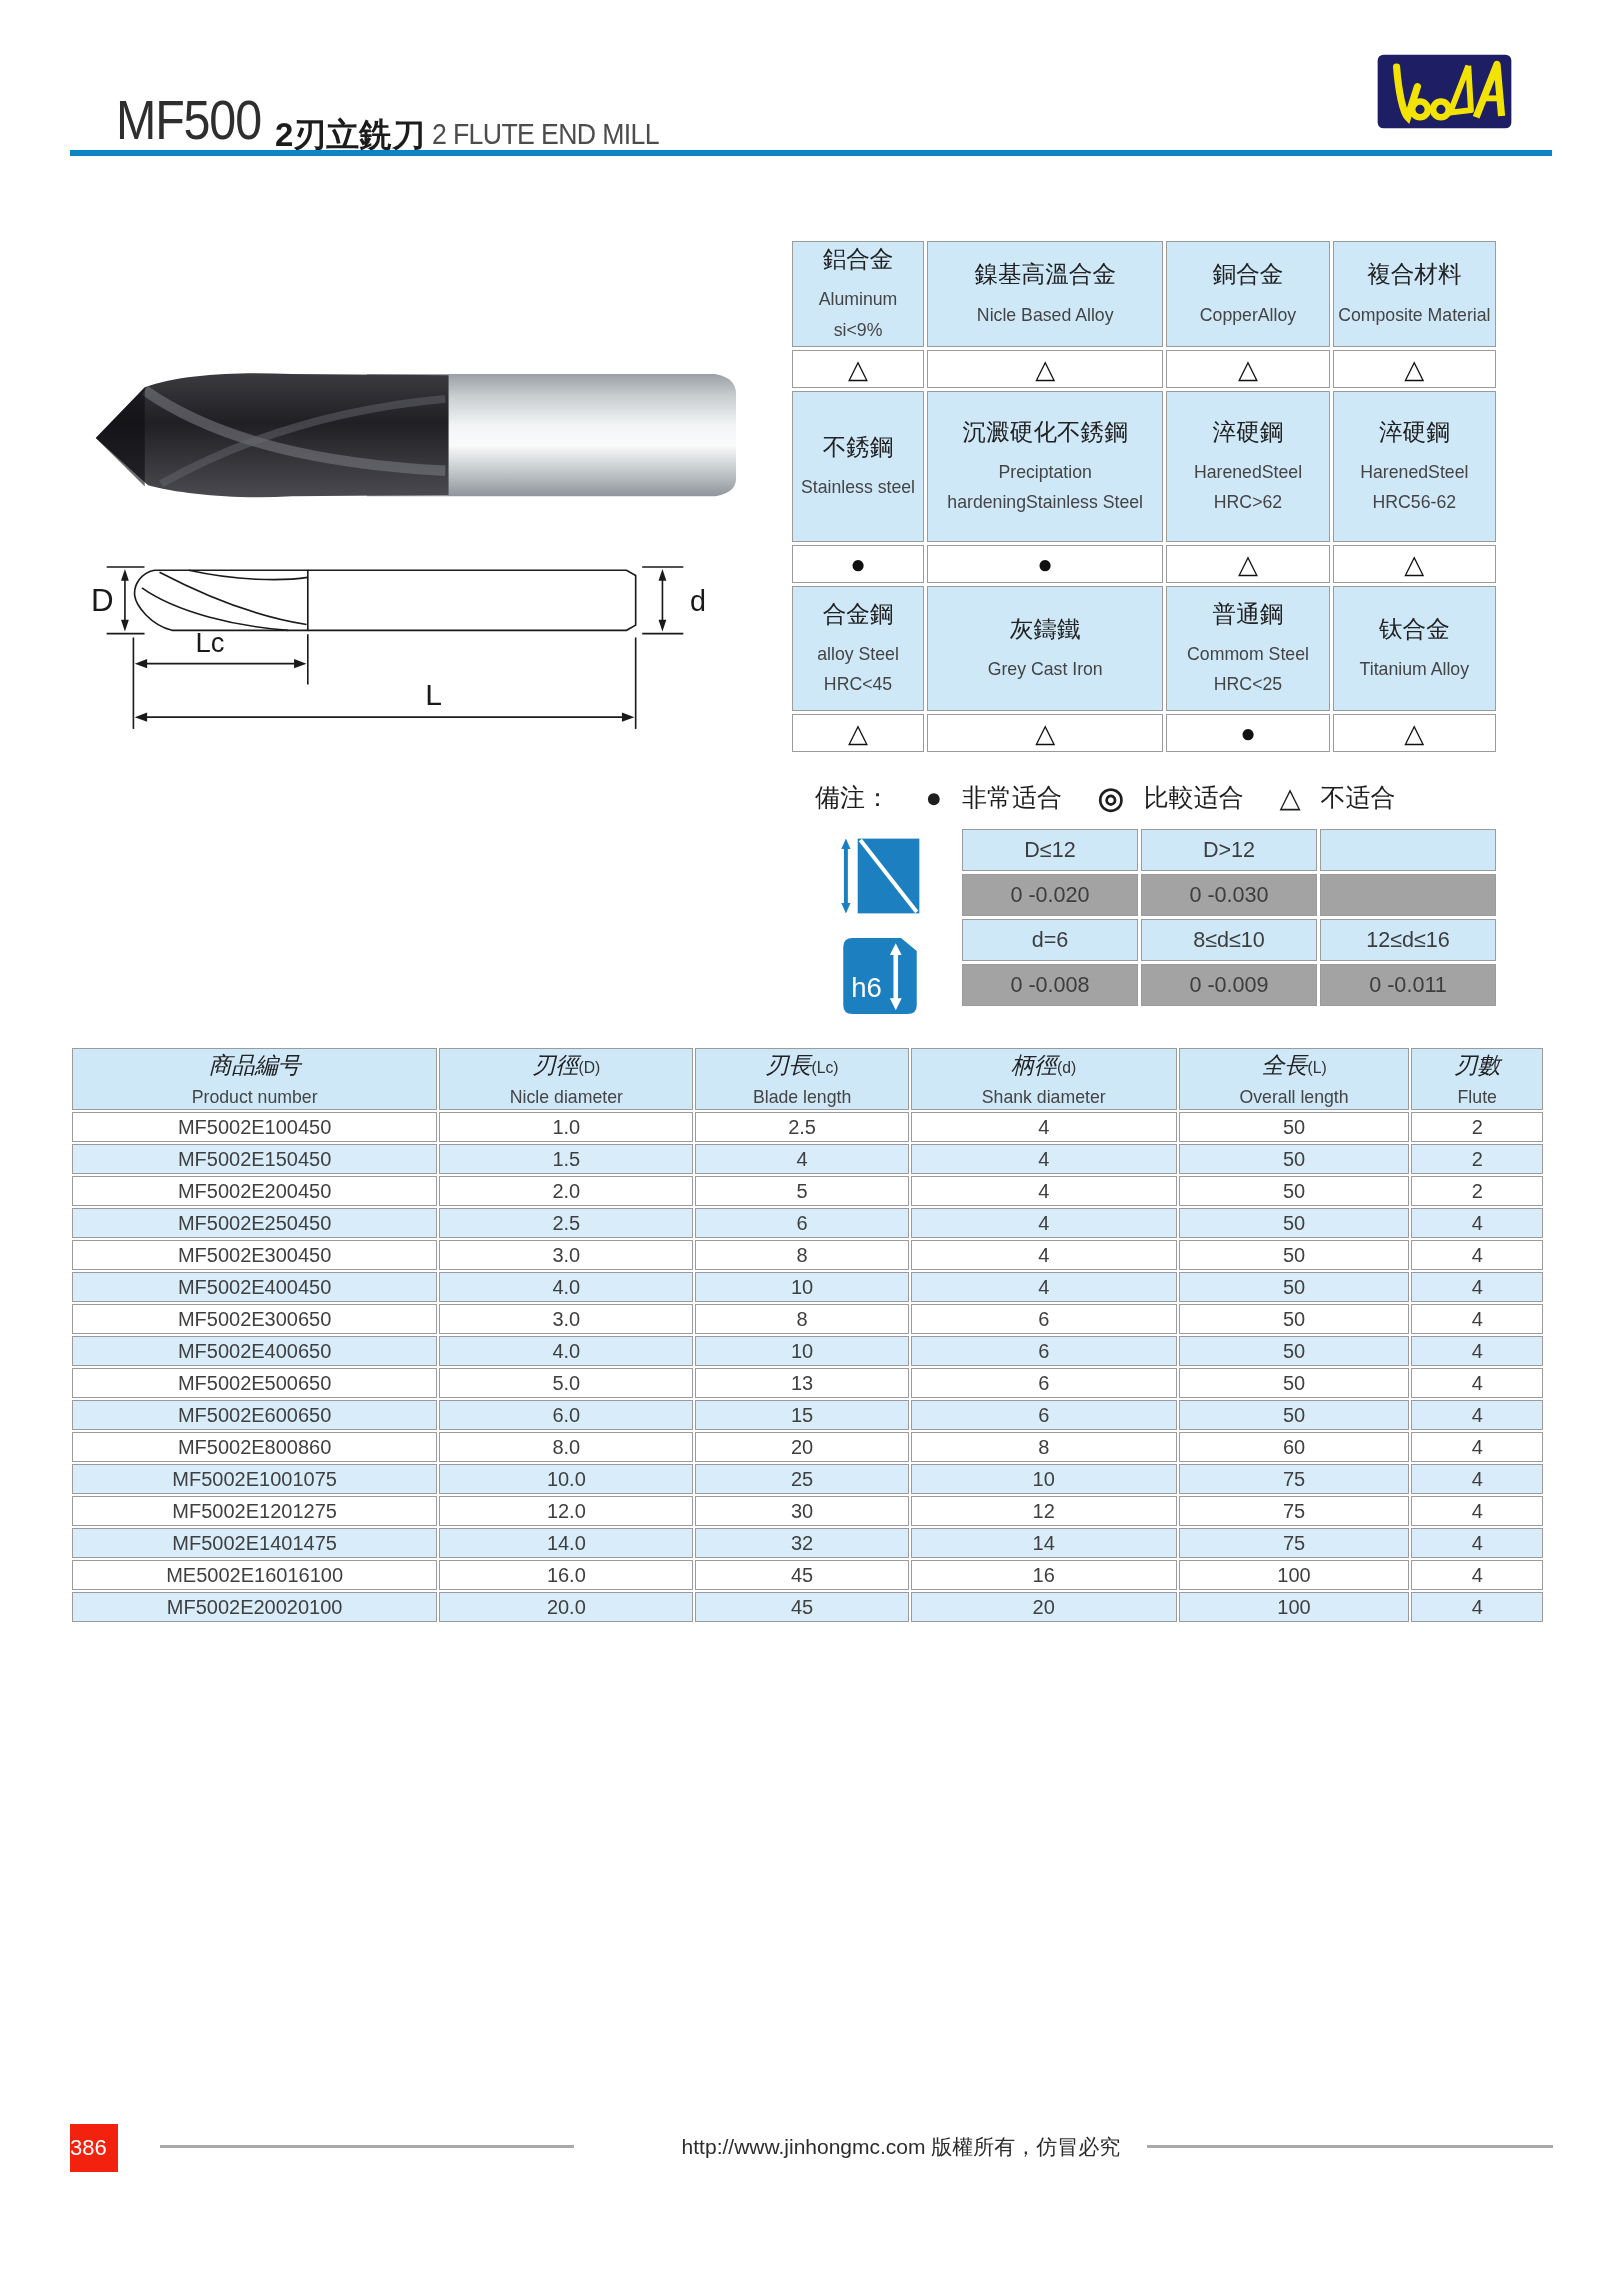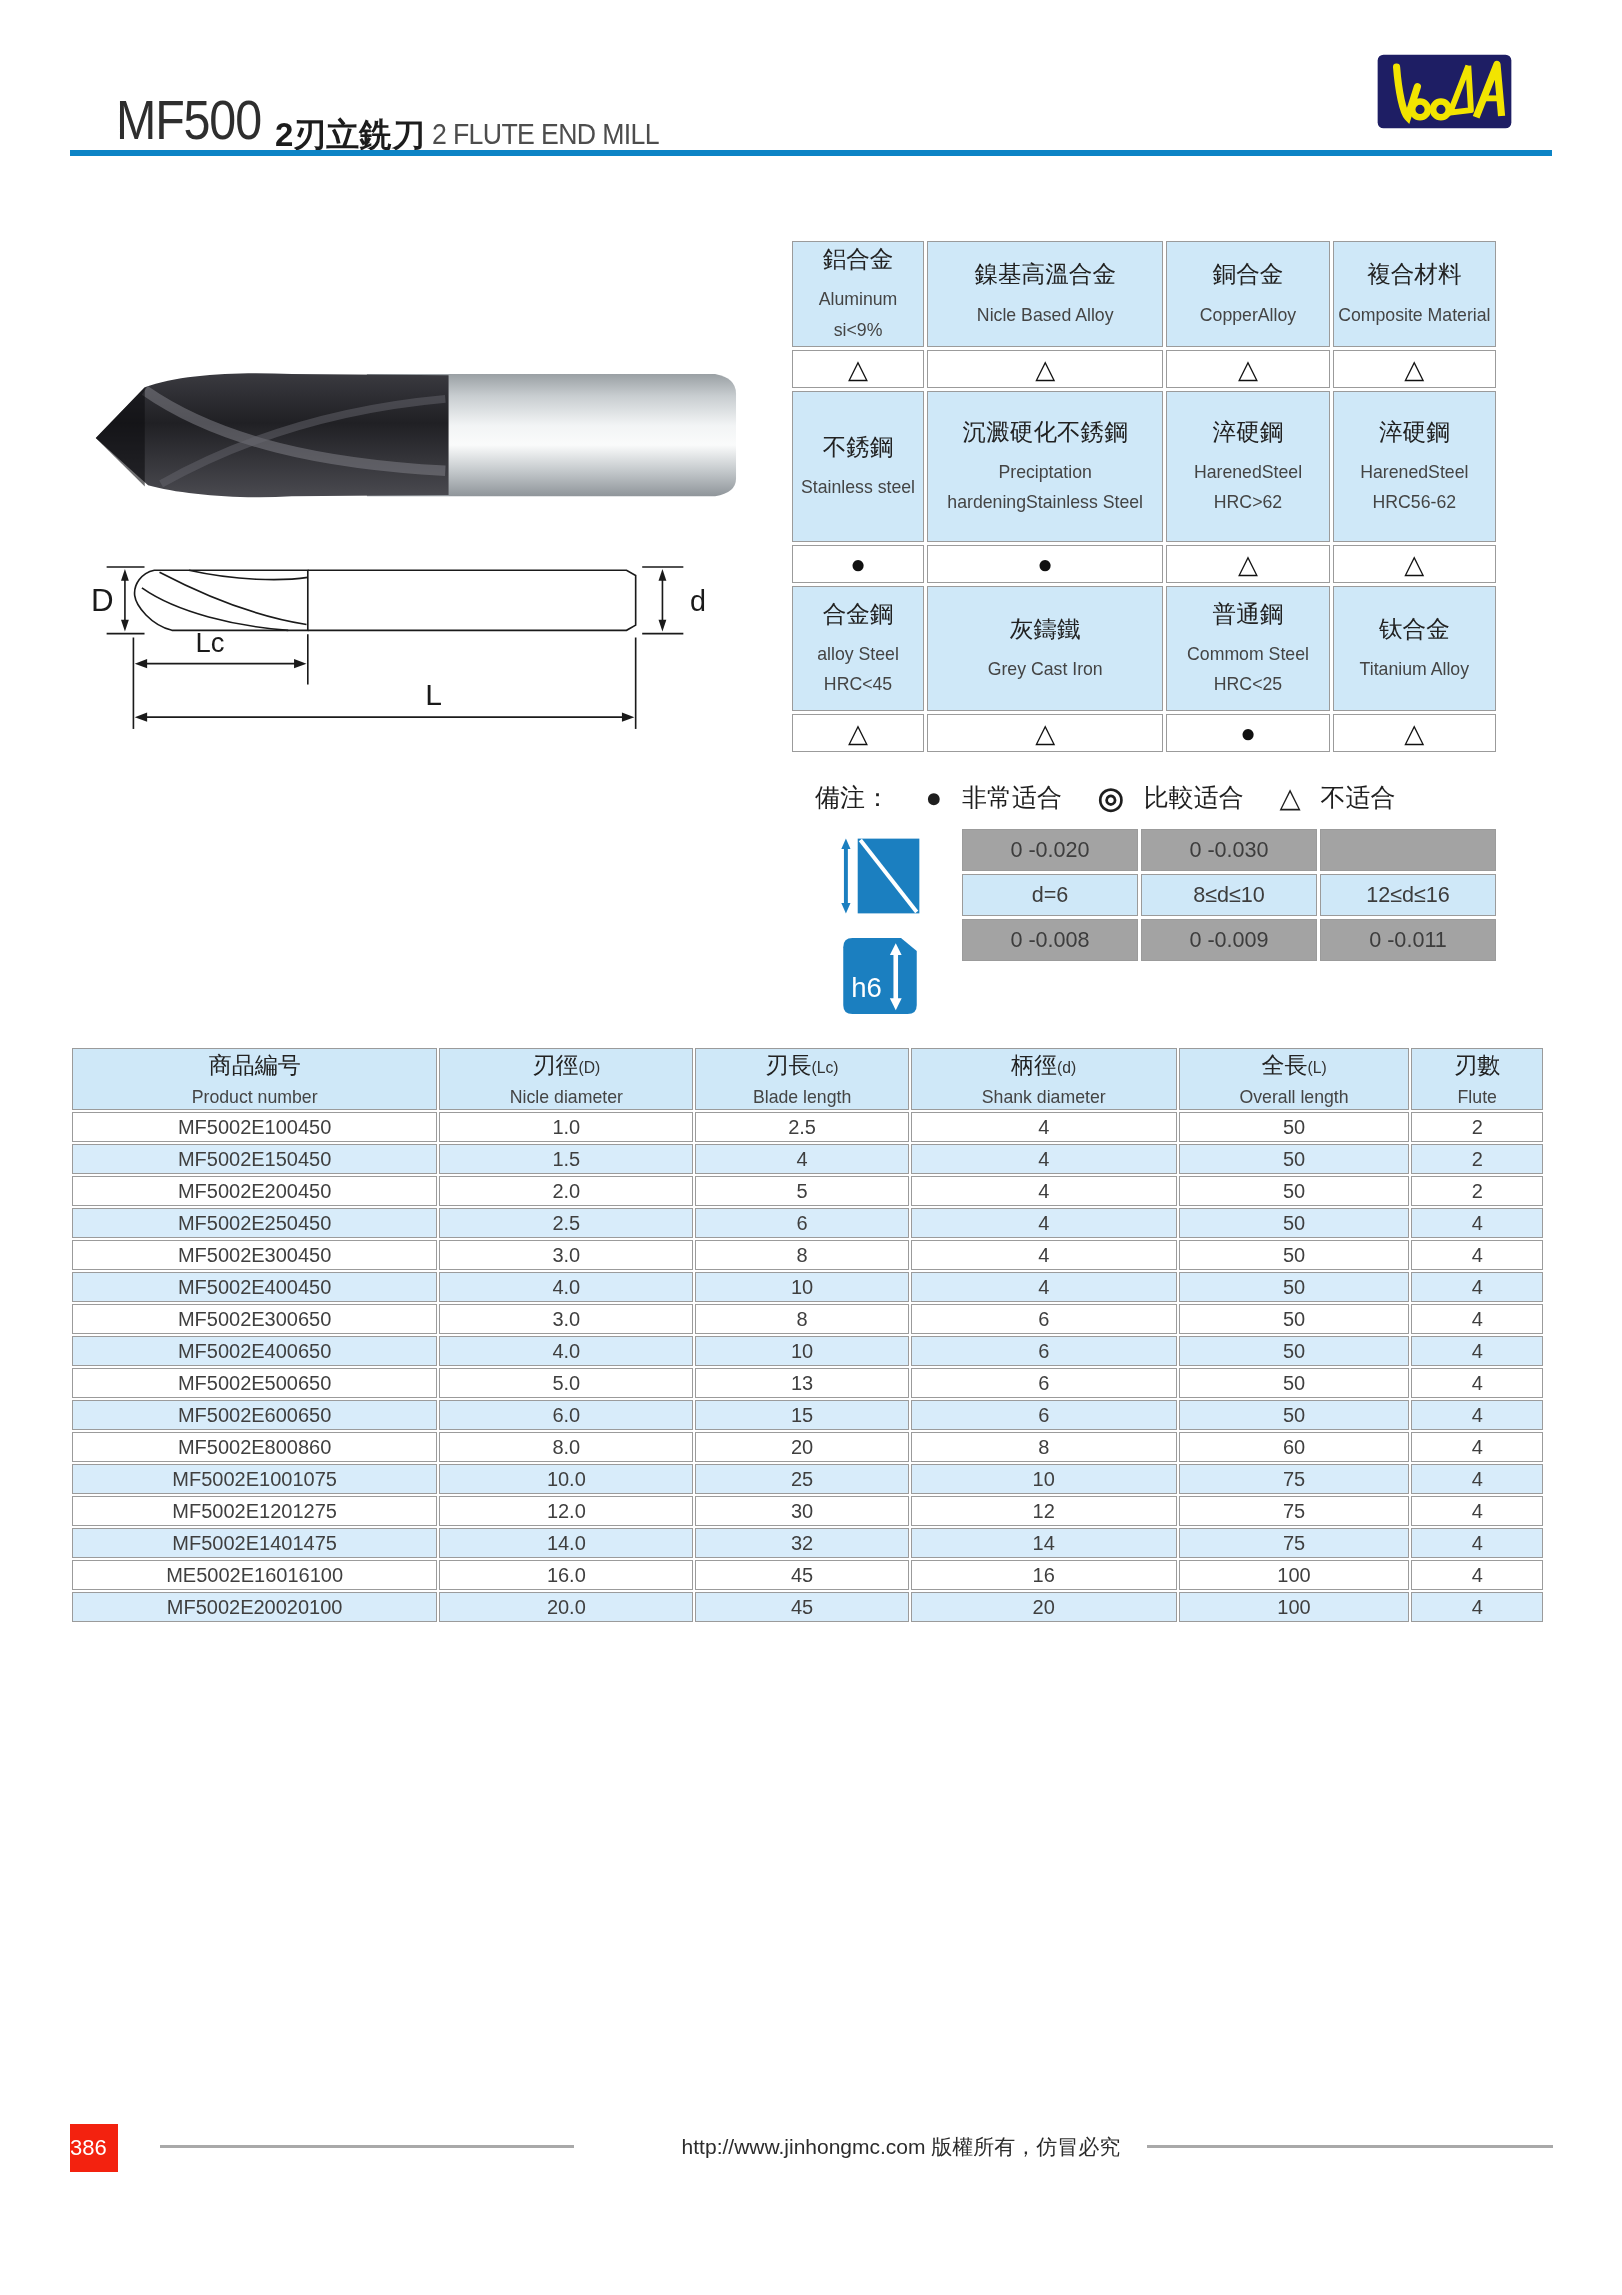--- a/index.html
+++ b/index.html
@@ -58,21 +58,21 @@
   .tol-table td{ height:38px; font-size:21.6px; color:#3d3d3d; background:#a3a3a3; }
   .tol-table tr.blue td{ background:#cfe8f8; }
 
   
   .main-table{
     position:absolute; left:70px; top:1046px; width:1475px; border-spacing:2.6px;
   }
   .main-table th{ background:#cfe8f8; height:60px; padding:0; }
   .main-table td{ height:26px; font-size:20px; color:#3f3f3f; background:#ffffff; }
   .main-table tbody tr:nth-child(even) td{ background:#d8ecfa; }
-  .col-zh{ font-size:23px; color:#222; }
+  .col-zh{ font-size:23px; color:#222;font-style:italic; }
   .col-sub{ font-size:15.7px; color:#333; }
   .col-en{ font-size:17.7px; color:#444; display:block; margin-top:6.5px; }
 
   
   .page-badge{
     position:absolute; left:70px; top:2124px; width:48px; height:48px; background:#f3220f;
     color:#ffffff; font-size:22px; display:flex; align-items:center; 
   }
   .foot-rule{ position:absolute; top:2145px; height:3.3px; background:#a9a9a9; }
   .foot-rule.left{ left:160px; width:414px; }
@@ -283,20 +283,25 @@
     <polygon points="88,116 79,98 97,98" fill="#ffffff"></polygon>
   </svg>
 
   <table class="tol-table">
     <colgroup>
         <col style="width:33.3%">
         <col style="width:33.3%">
         <col style="width:33.3%">
       </colgroup>
     <tbody>
+        <tr class="blue">
+      <td>D≤12</td>
+      <td>D&gt;12</td>
+      <td></td>
+    </tr>
     <tr>
       <td>0 -0.020</td>
       <td>0 -0.030</td>
       <td></td>
     </tr>
     <tr class="blue">
       <td>d=6</td>
       <td>8≤d≤10</td>
       <td>12≤d≤16</td>
     </tr>

